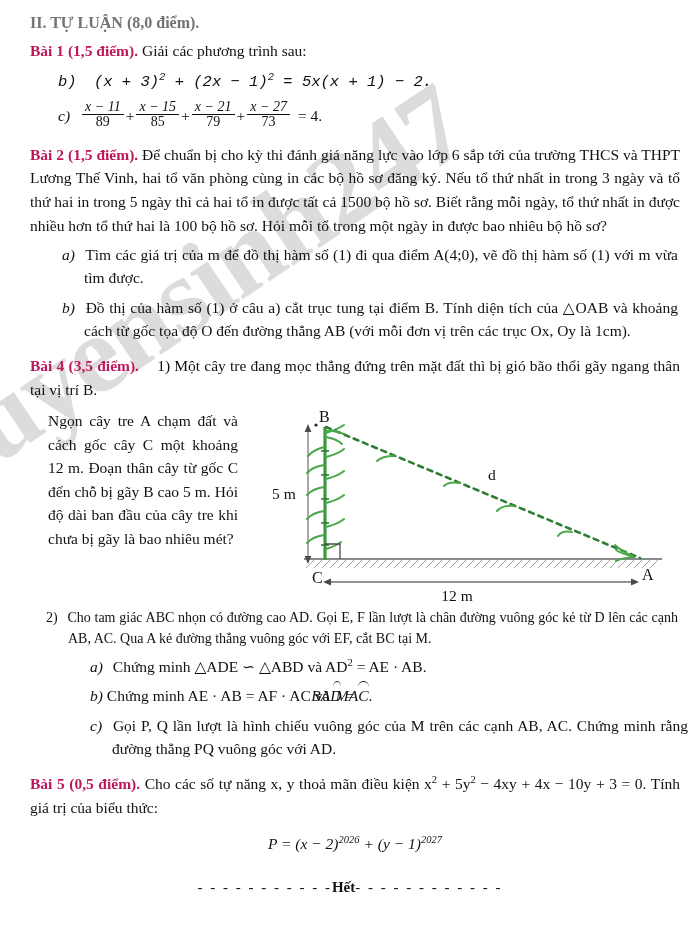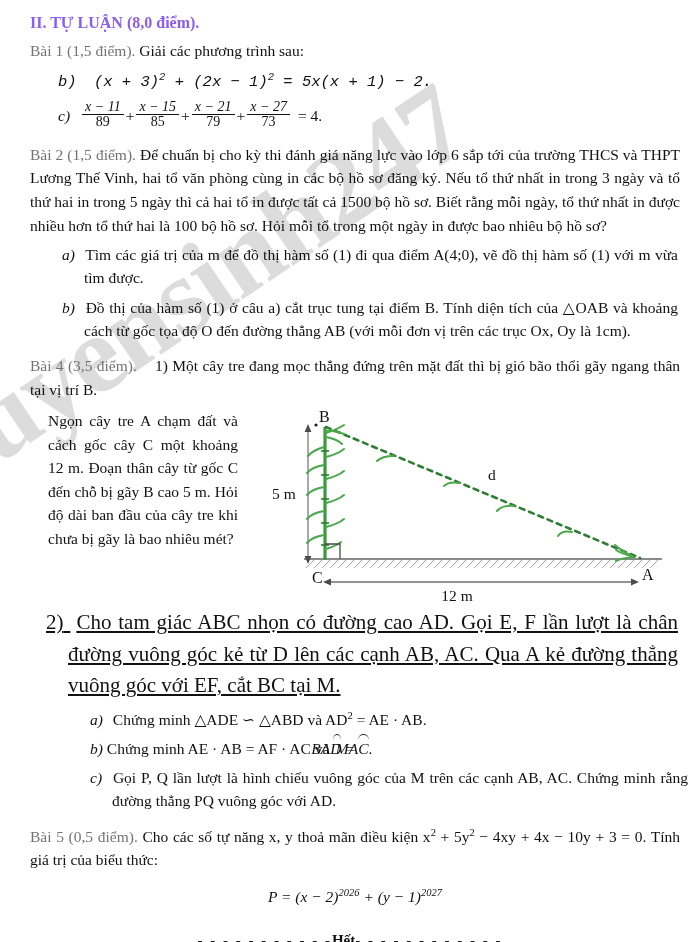--- a/index.html
+++ b/index.html
@@ -46,53 +46,52 @@
     white-space: nowrap;
   }
 
   
   .content { position: relative; z-index: 10; }
 
   .sec-title {
     font-weight: 700;
     font-size: 16px;
     margin: 14px 0 0 30px;
-    color: #8b5cf6;
+    color: #737373;
   }
   .bai-head {
-    font-weight: 400;
-    color: #737373;
+    font-weight: 700;
+    color: #be185d;
     font-size: 15.5px;
   }
   .para {
     font-size: 15.5px;
     line-height: 1.52;
     margin: 7px 0 0 30px;
     padding-right: 20px;
     text-align: justify;
     text-justify: inter-word;
   }
   .indent-item {
     font-size: 15.5px;
     line-height: 1.5;
     margin: 6px 0 0 62px;
     padding-right: 22px;
     text-indent: -22px;
     padding-left: 22px;
     text-align: justify;
   }
   .indent-item2 {
-    font-size: 21px;
+    font-size: 14px;
     line-height: 1.5;
     margin: 7px 0 0 46px;
     padding-right: 22px;
     text-indent: -22px;
     padding-left: 22px;
     text-align: justify;
-    text-decoration: underline;
   }
   .indent-item3 {
     font-size: 15.5px;
     line-height: 1.5;
     margin: 6px 0 0 90px;
     padding-right: 12px;
     text-indent: -22px;
     padding-left: 22px;
     text-align: justify;
   }

